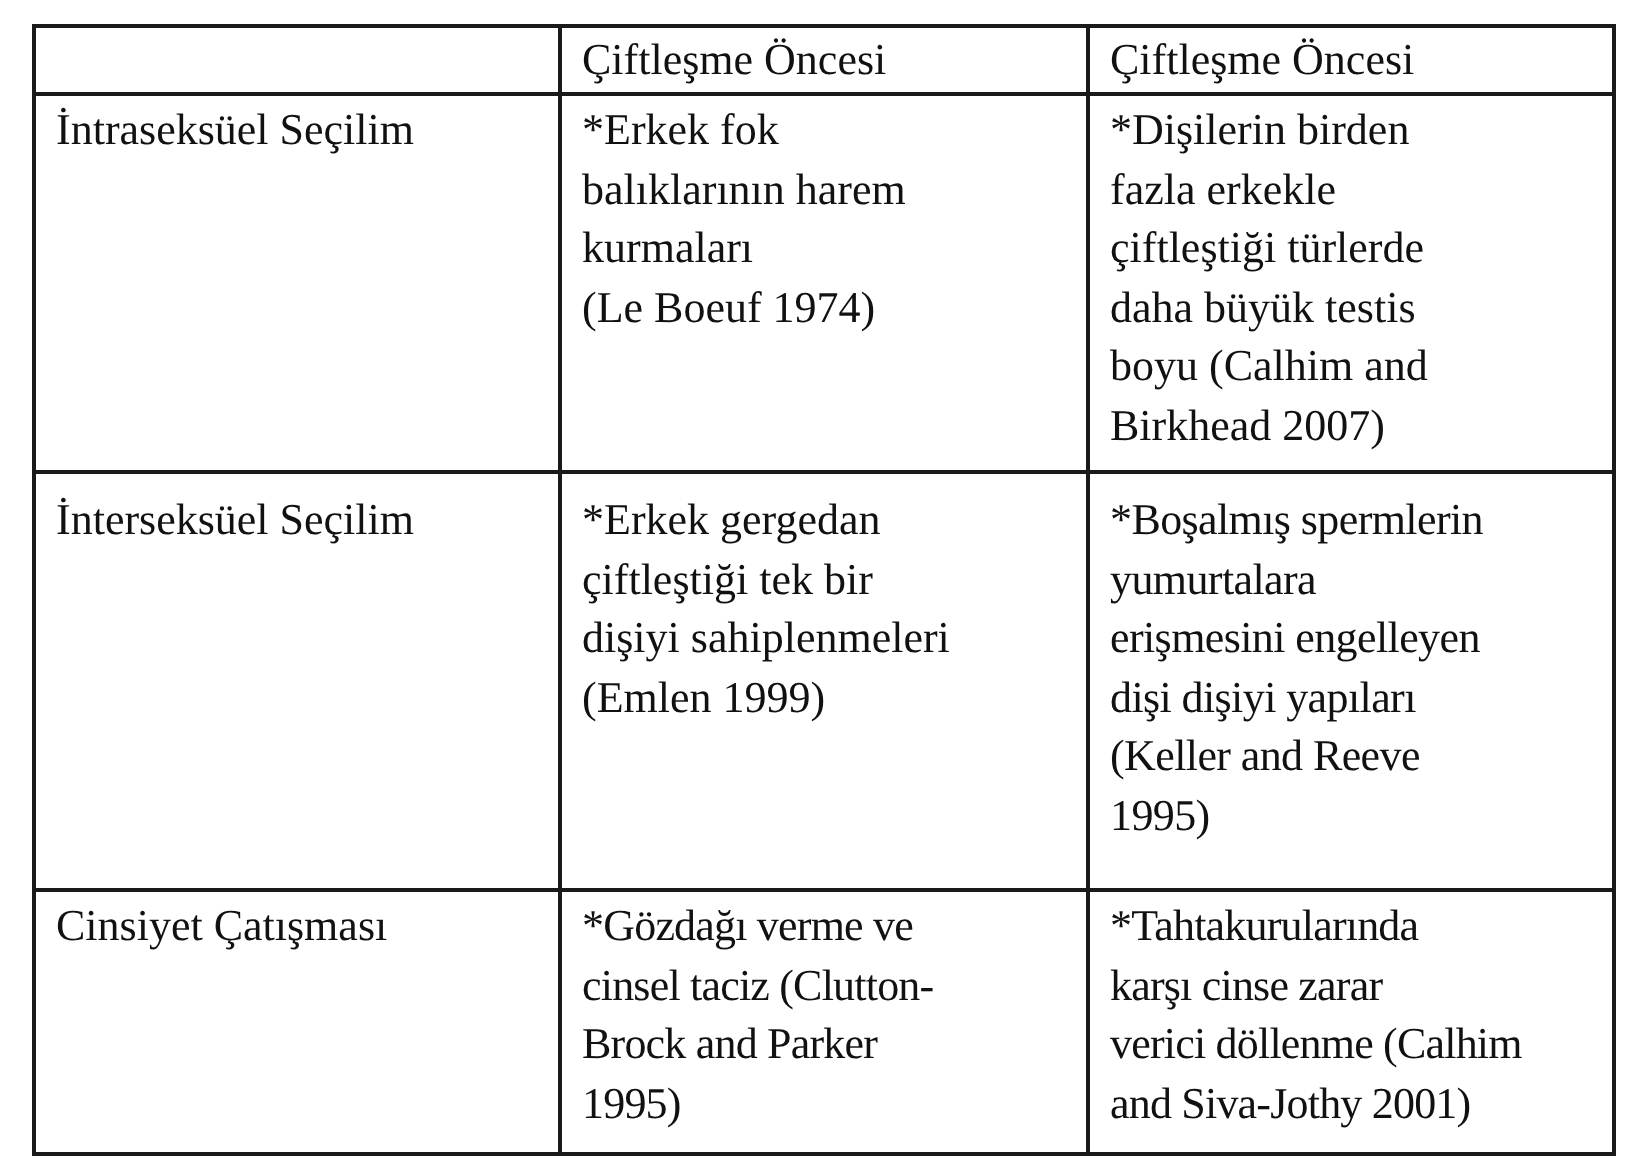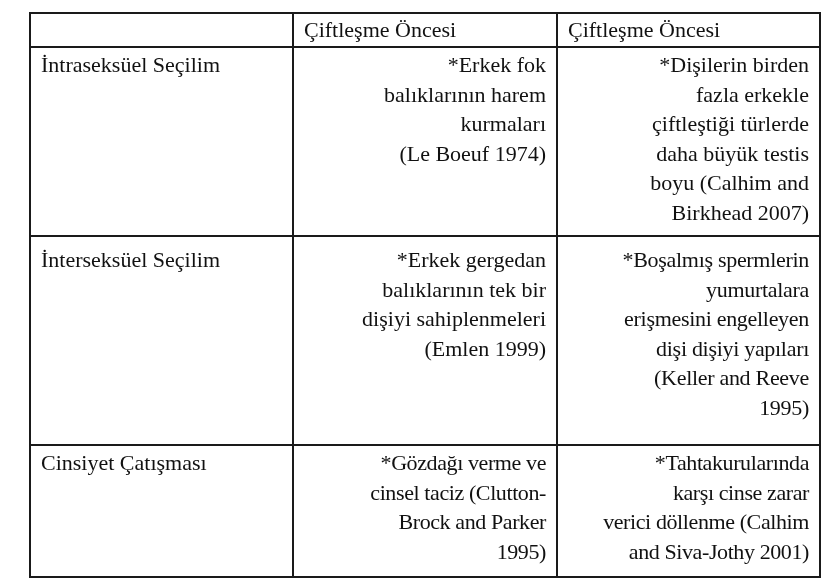--- a/index.html
+++ b/index.html
@@ -9,21 +9,21 @@
     }
     body {
       width: 825px;
       height: 582px;
       position: relative;
       overflow: hidden;
       color: #111111;
     }
     table.data-table {
       position: absolute;
-      left: 29px;
+      left: 16px;
       top: 12px;
       width: 790px;
       border-collapse: collapse;
       table-layout: fixed;
     }
     table.data-table td {
       border: 2px solid #1a1a1a;
       vertical-align: top;
       padding: 0 10px 0 10px;
       font-family: "Liberation Serif", "DejaVu Serif", serif;
@@ -43,21 +43,21 @@
       font-size: 20px;
       line-height: 30px;
       letter-spacing: -0.3px;
     }
     .narrow-sans {
       font-family: "Liberation Sans", "DejaVu Sans", sans-serif;
       font-size: 22px;
       line-height: 32px;
       letter-spacing: -0.4px;
     }
-    .cell-line { display: block; white-space: nowrap; text-align: right; }
+    .cell-line { display: block; white-space: nowrap; }
   </style>
 </head>
 <body>
 
 <table class="data-table">
   <colgroup>
     <col class="c1">
       <col class="c2">
       <col class="c3">
   </colgroup>
@@ -83,21 +83,21 @@
       <span class="cell-line">daha büyük testis</span>
       <span class="cell-line">boyu (Calhim and</span>
       <span class="cell-line">Birkhead 2007)</span>
     </td>
   </tr>
 
   <tr class="row-2">
     <td>İnterseksüel Seçilim</td>
     <td>
       <span class="cell-line">*Erkek gergedan</span>
-      <span class="cell-line">balıklarının tek bir</span>
+      <span class="cell-line">çiftleştiği tek bir</span>
       <span class="cell-line">dişiyi sahiplenmeleri</span>
       <span class="cell-line">(Emlen 1999)</span>
     </td>
     <td class="sans">
       <span class="cell-line">*Boşalmış spermlerin</span>
       <span class="cell-line">yumurtalara</span>
       <span class="cell-line">erişmesini engelleyen</span>
       <span class="cell-line">dişi dişiyi yapıları</span>
       <span class="cell-line">(Keller and Reeve</span>
       <span class="cell-line">1995)</span>

